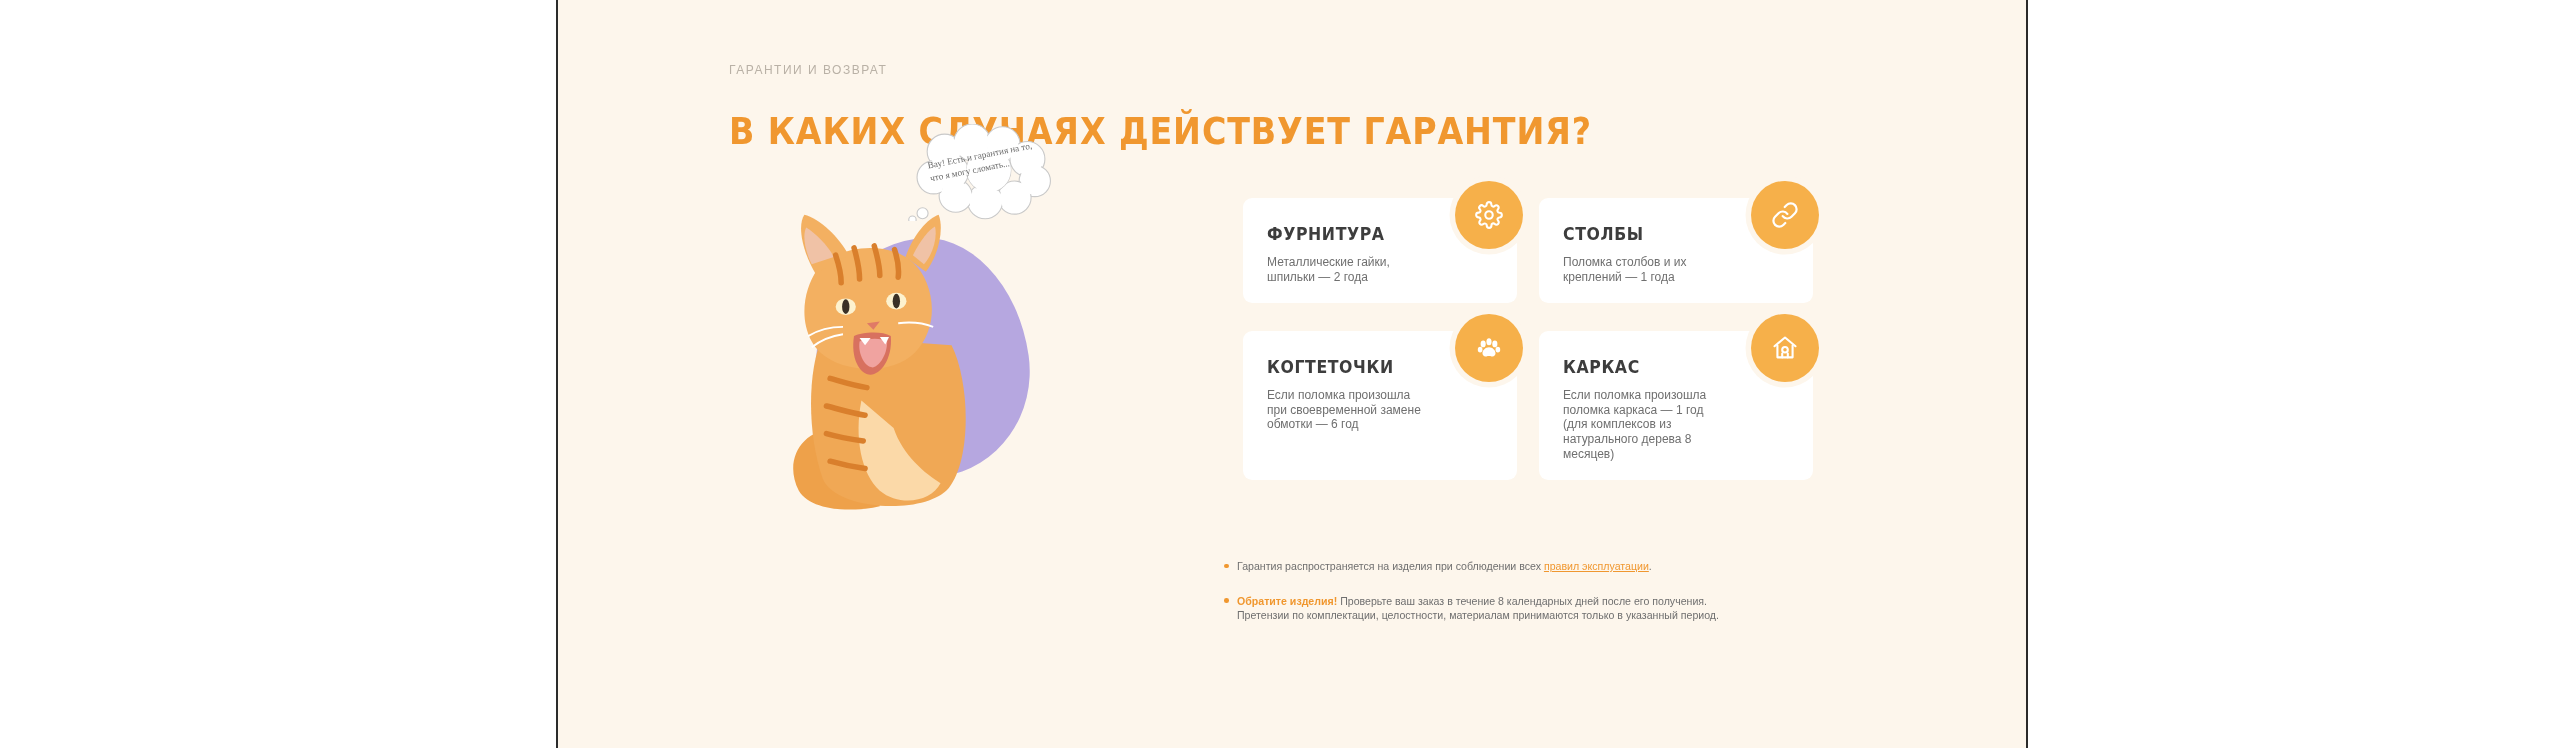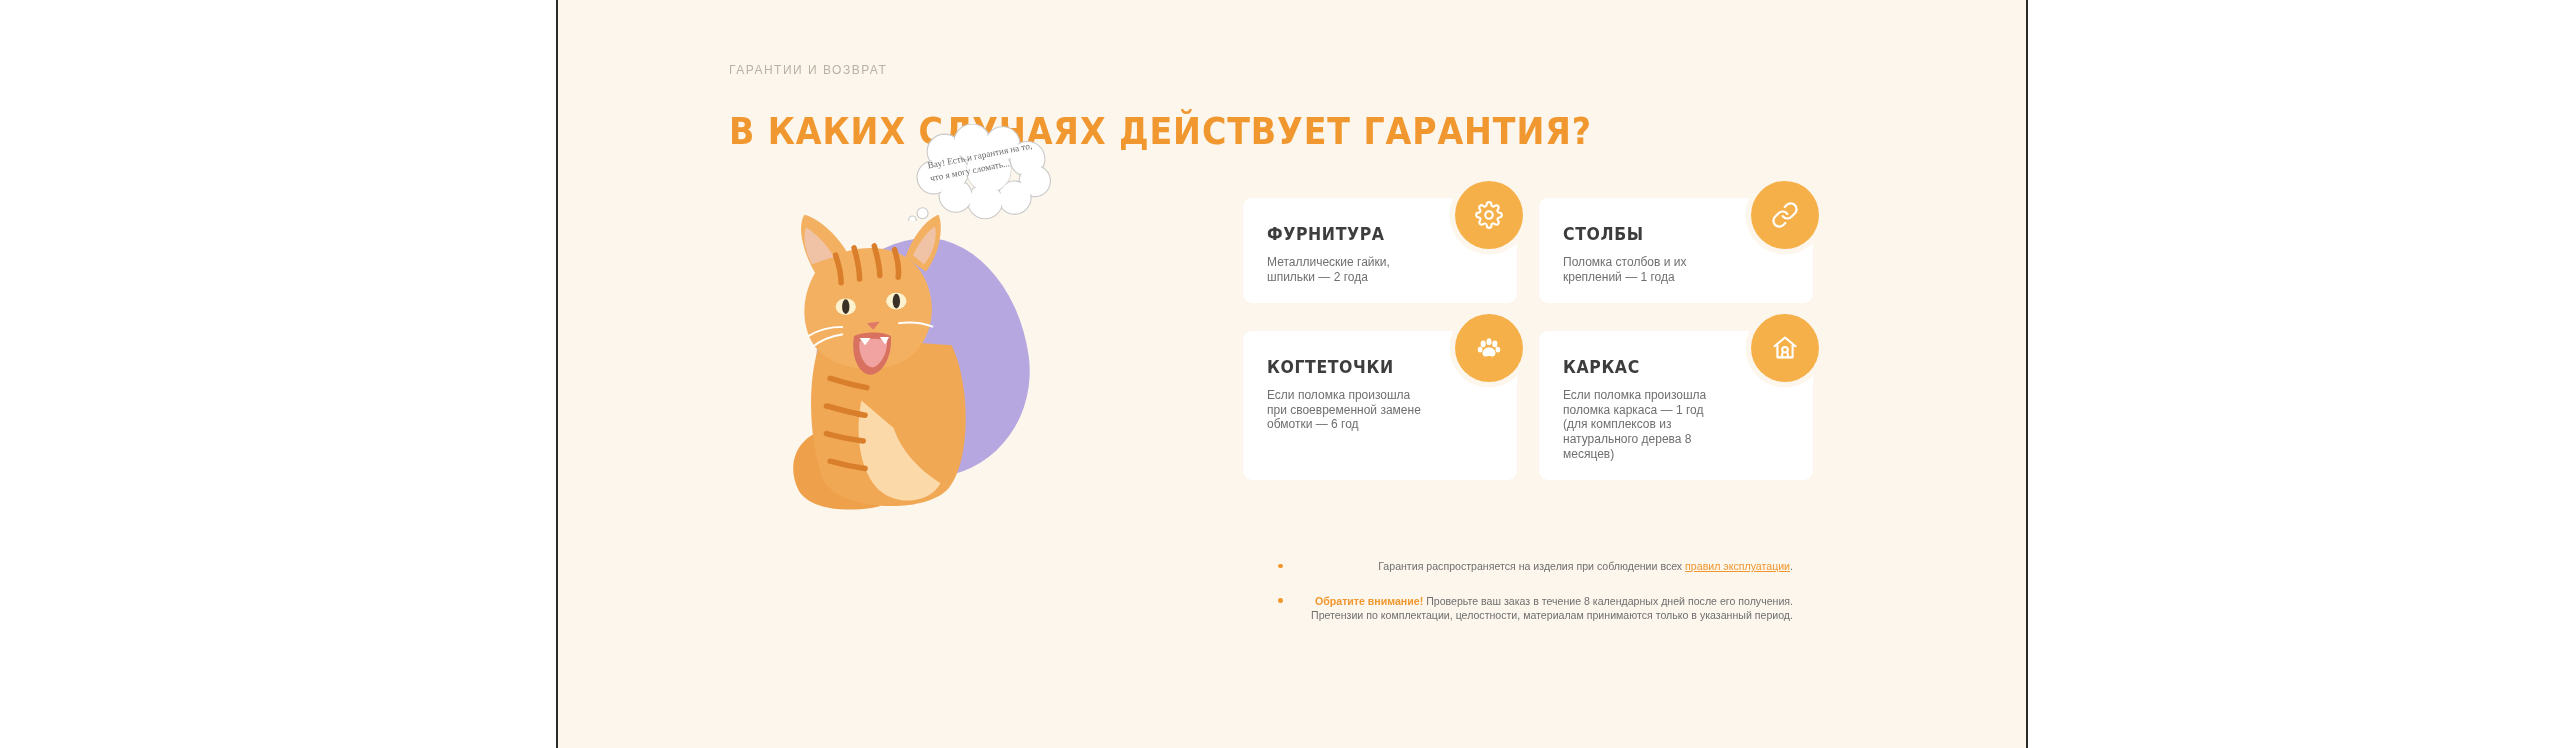--- a/index.html
+++ b/index.html
@@ -163,24 +163,23 @@
     display: flex;
     align-items: center;
     justify-content: center;
     box-shadow: 0 0 0 5.5px #fdf6ec;
   }
   .card-icon svg { display: block; }
 
   
   .notes {
     position: absolute;
-    left: 720px;
+    left: 666px;
     top: 559px;
     width: 515px;
-    text-align: right;
   }
   .note {
     position: relative;
     padding-left: 13px;
     margin-bottom: 20px;
     font-size: 10.6px;
     line-height: 14.7px;
     color: #6f6f6f;
   }
   .note .bullet {
@@ -348,21 +347,21 @@
 
     </div>
 
     <div class="notes">
       <div class="note">
         <span class="bullet"></span>
         <span>Гарантия распространяется на изделия при соблюдении всех </span><span class="note-link">правил эксплуатации</span><span>.</span>
       </div>
       <div class="note">
         <span class="bullet"></span>
-        <span class="note-strong">Обратите внимание!</span><span> Проверьте ваш заказ в течение 8 календарных дней после его получения. Претензии по комплектации, целостности, материалам принимаются только в указанный период.</span>
+        <span class="note-strong">Обратите изделия!</span><span> Проверьте ваш заказ в течение 8 календарных дней после его получения. Претензии по комплектации, целостности, материалам принимаются только в указанный период.</span>
       </div>
     </div>
 
   </div>
 
   <div class="gutter-right"></div>
 </div>
 
 
 </body></html>

